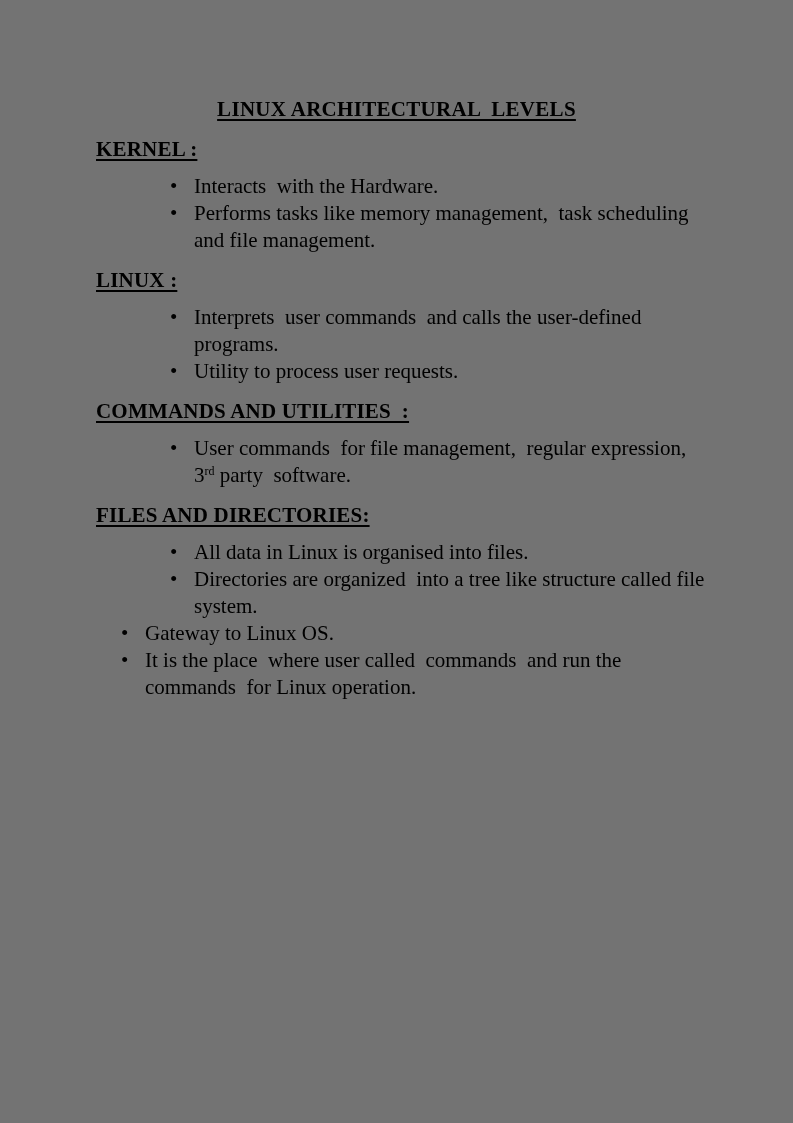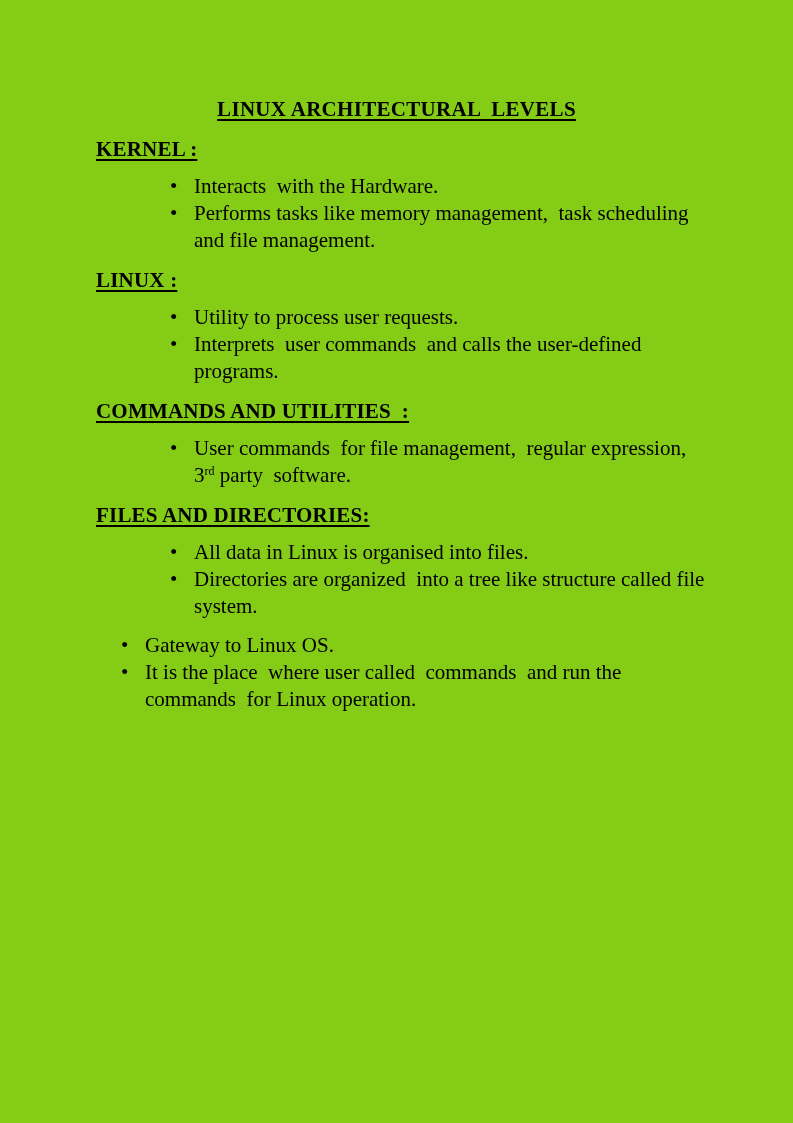--- a/index.html
+++ b/index.html
@@ -14,21 +14,21 @@
     font-family: "Liberation Serif", serif;
     font-size: 21px;
     line-height: 27px;
     overflow: hidden;
   }
   .page {
     box-sizing: border-box;
     width: 793px;
     height: 1123px;
     padding: 96px 96px 0 96px;
-    background: #84cc16;
+    background: #737373;
   }
   .doc-title {
     text-align: center;
     font-weight: bold;
     text-decoration: underline;
     text-decoration-thickness: 2px;
     text-underline-offset: 3px;
     white-space: pre-wrap;
     letter-spacing: 0.3px;
     margin: 0;
@@ -63,40 +63,39 @@
     line-height: 0;
     position: relative;
     top: -7px;
   }
   .terminal-heading {
     margin: 119px 0 10px 26px;
   }
   ul.terminal-list {
     padding: 0 0 0 49px;
     width: 500px;
-    margin-top: 12px;
   }
 </style>
 </head>
 <body>
 
 <div class="page">
 
   <div class="doc-title">LINUX ARCHITECTURAL  LEVELS</div>
 
   <div class="doc-heading">KERNEL :</div>
   <ul class="doc-list">
     <li>Interacts  with the Hardware.</li>
     <li>Performs tasks like memory management,  task scheduling and file management.</li>
   </ul>
 
   <div class="doc-heading">LINUX :</div>
   <ul class="doc-list">
+    <li>Interprets  user commands  and calls the user-defined programs.</li>
     <li>Utility to process user requests.</li>
-    <li>Interprets  user commands  and calls the user-defined programs.</li>
   </ul>
 
   <div class="doc-heading">COMMANDS AND UTILITIES  :</div>
   <ul class="doc-list">
     <li><span>User commands  for file management,  regular expression, 3</span><span class="sup">rd</span><span> party  software.</span></li>
   </ul>
 
   <div class="doc-heading">FILES AND DIRECTORIES:</div>
   <ul class="doc-list">
     <li>All data in Linux is organised into files.</li>

